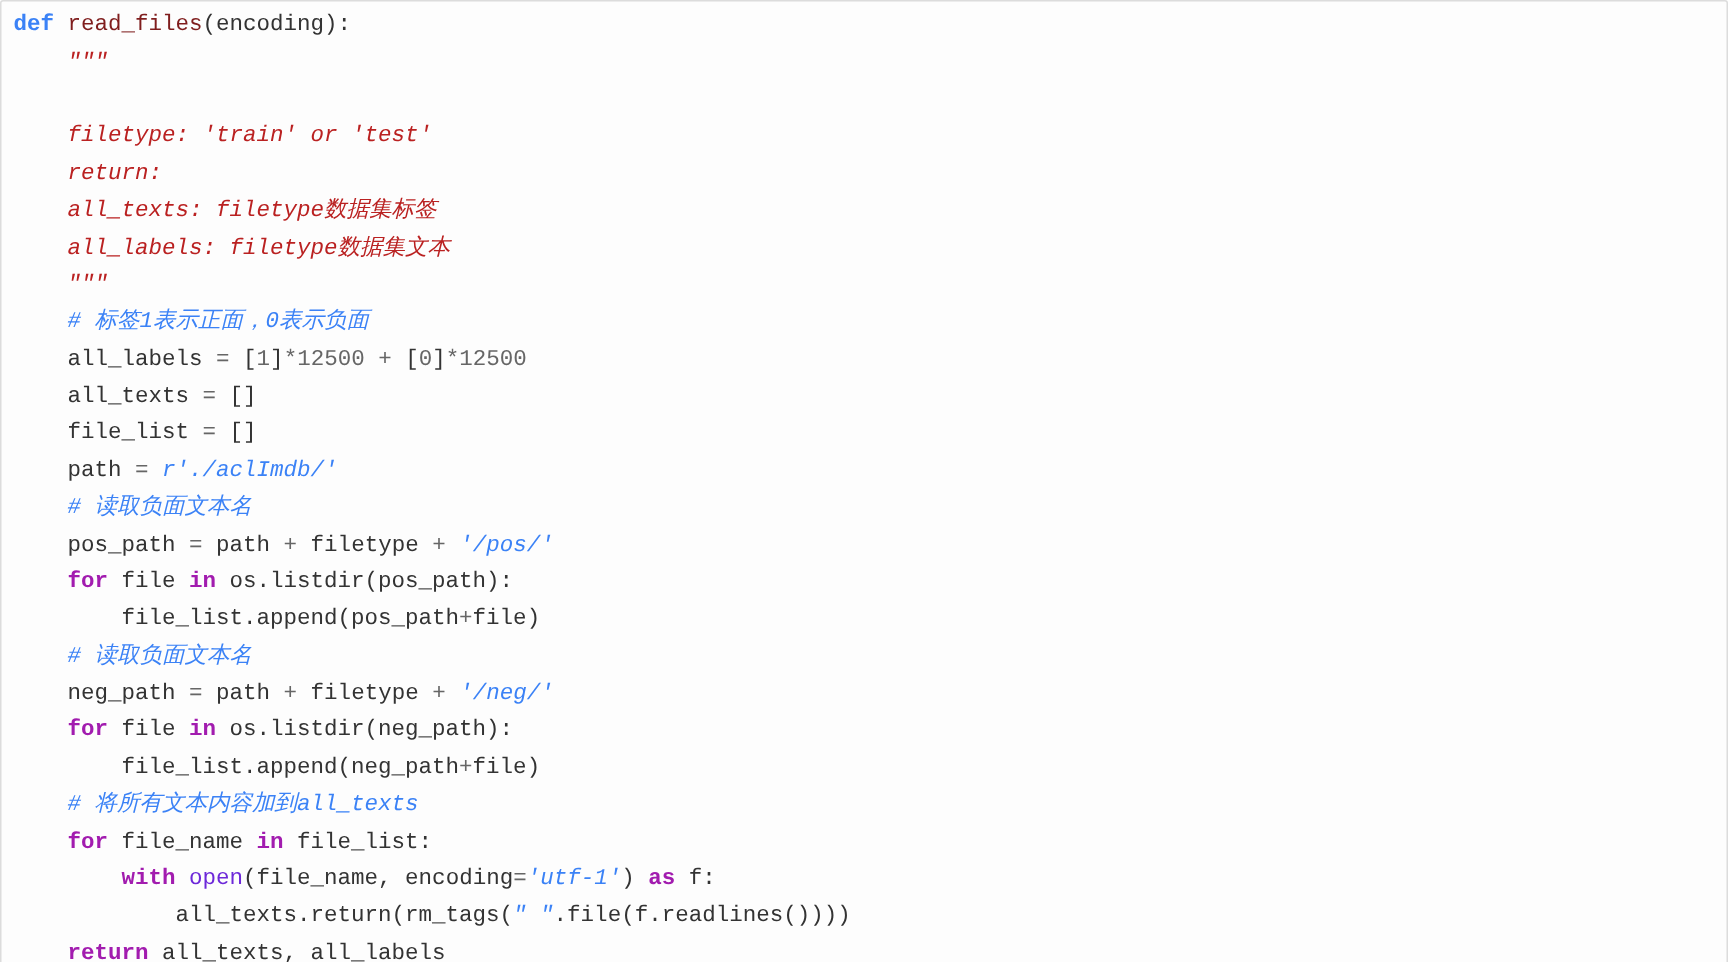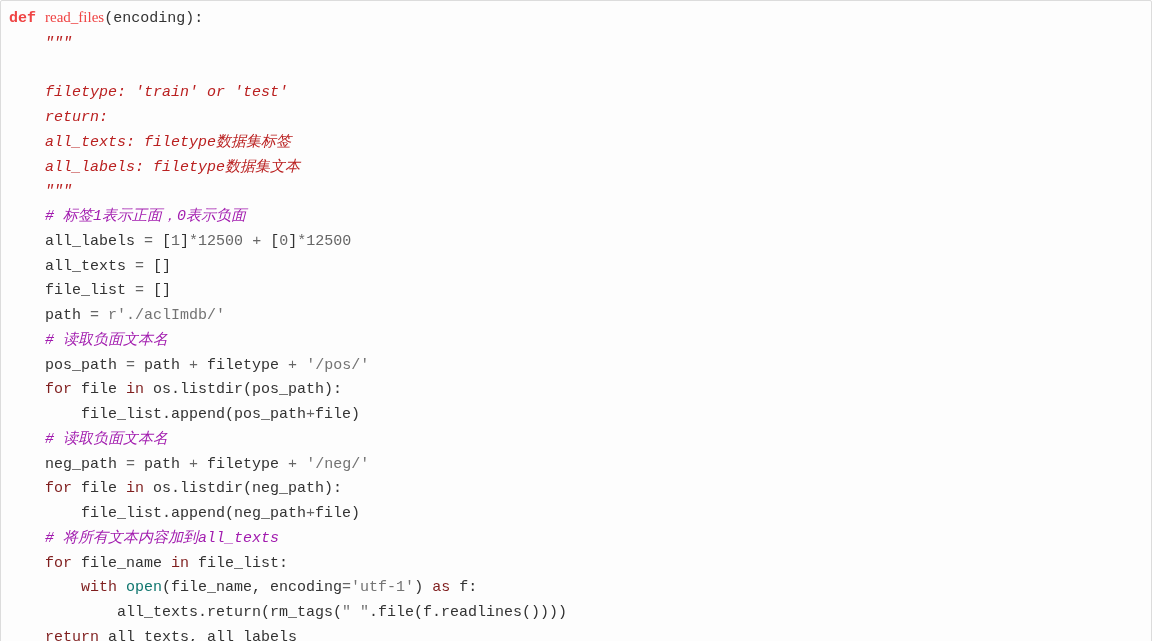--- a/index.html
+++ b/index.html
@@ -14,29 +14,29 @@
     border: 1px solid #dcdcdc;
     border-radius: 2px;
     font-family: "Courier New", Consolas, monospace;
     font-size: 15px;
     line-height: 1.65;
     white-space: pre;
     color: #333333;
     padding: 4px 8px 8px 8px;
     overflow: hidden;
   }
-  .k-def { color: #ef4444; font-weight: bold; }      
-  .k-green { color: #7f1d1d; font-weight: normal; }
-  .fn-name { color: #ef4444; font-family: Liberation Serif, serif; }                        
+  .k-def { color: #3b82f6; font-weight: bold; }      
+  .k-green { color: #a21caf; font-weight: bold; }
+  .fn-name { color: #7f1d1d; }                        
   .doc { color: #ba2121; font-style: italic; }        
-  .cmt { color: #a21caf; font-style: italic; }        
+  .cmt { color: #3b82f6; font-style: italic; }        
   .num { color: #666666; }                            
   .op  { color: #666666; }                            
-  .str { color: #737373; }                            
-  .kw-open { color: #0f766e; }                        
+  .str { color: #3b82f6; font-style: italic; }                            
+  .kw-open { color: #6d28d9; }                        
 </style>
 </head>
 <body>
 
 <div class="code-container"><span class="k-def">def</span><span> </span><span class="fn-name">read_files</span><span>(encoding):</span>
 <span class="doc">    """</span>
 <span class="doc">
 </span><span class="doc">    filetype: 'train' or 'test'</span>
 <span class="doc">    return:</span>
 <span class="doc">    all_texts: filetype数据集标签</span>

